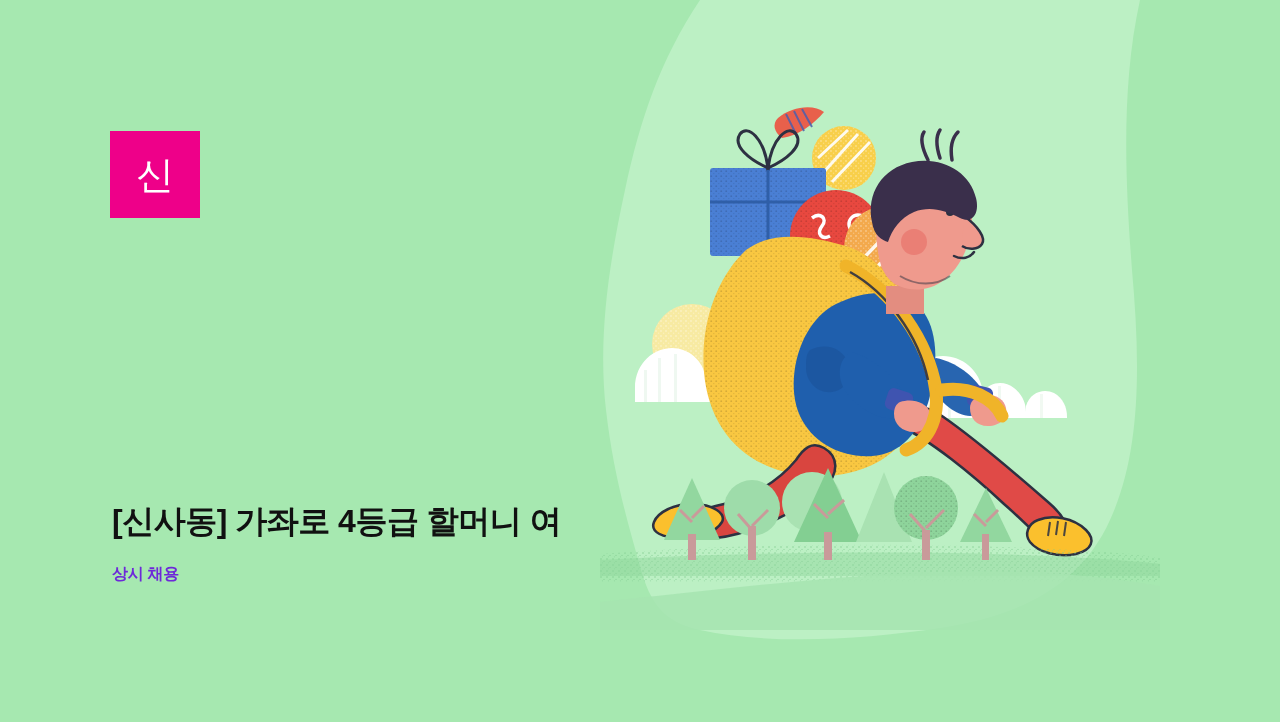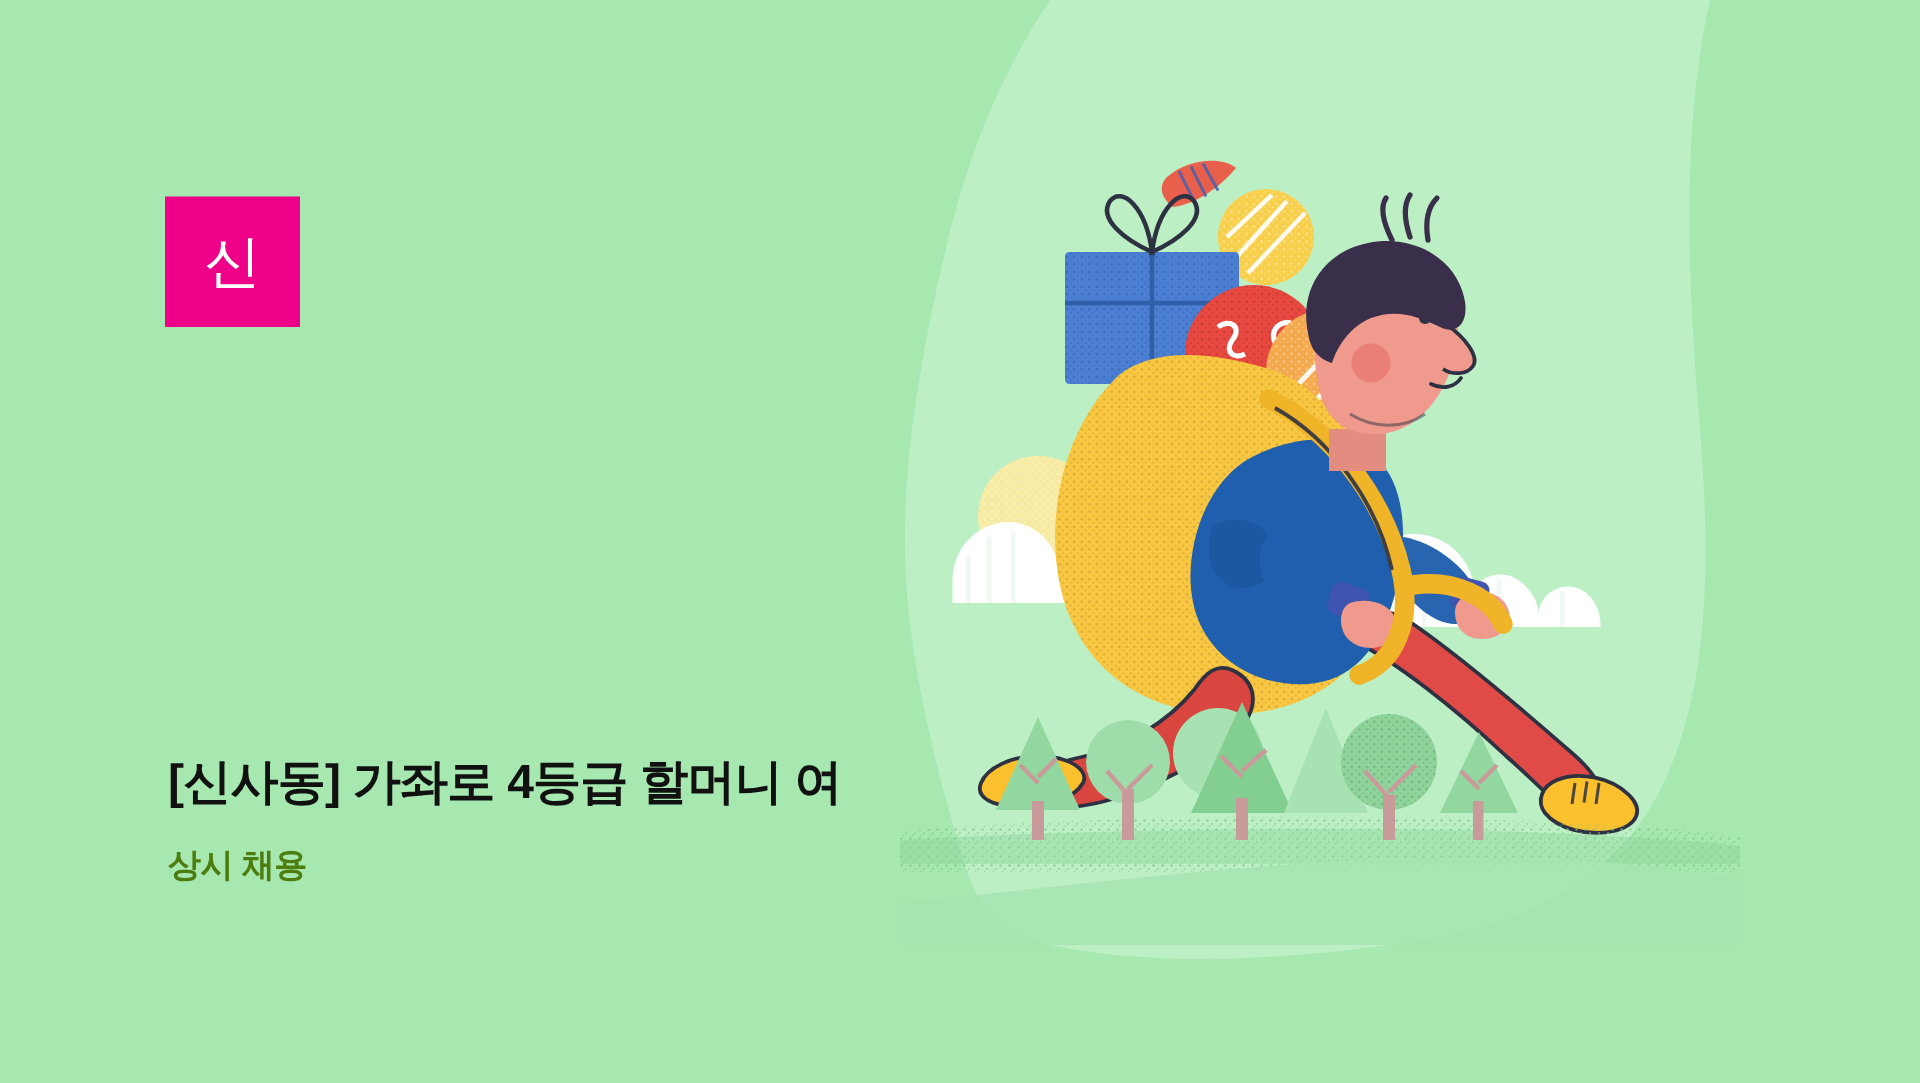--- a/index.html
+++ b/index.html
@@ -80,23 +80,23 @@
   .job-title {
     font-size: 32px;
     font-weight: bold;
     color: #111111;
     line-height: 1.25;
     white-space: nowrap;
     letter-spacing: -0.5px;
   }
   .job-meta {
     margin-top: 23px;
-    font-size: 22px;
+    font-size: 16px;
     font-weight: bold;
-    color: #4d7c0f;
+    color: #6d28d9;
     line-height: 1.2;
     letter-spacing: -0.3px;
   }
 </style>
 </head>
 <body>
 
 <div class="canvas">
 
   <svg class="blob-layer" viewBox="0 0 1280 722" preserveAspectRatio="none" aria-hidden="true">

